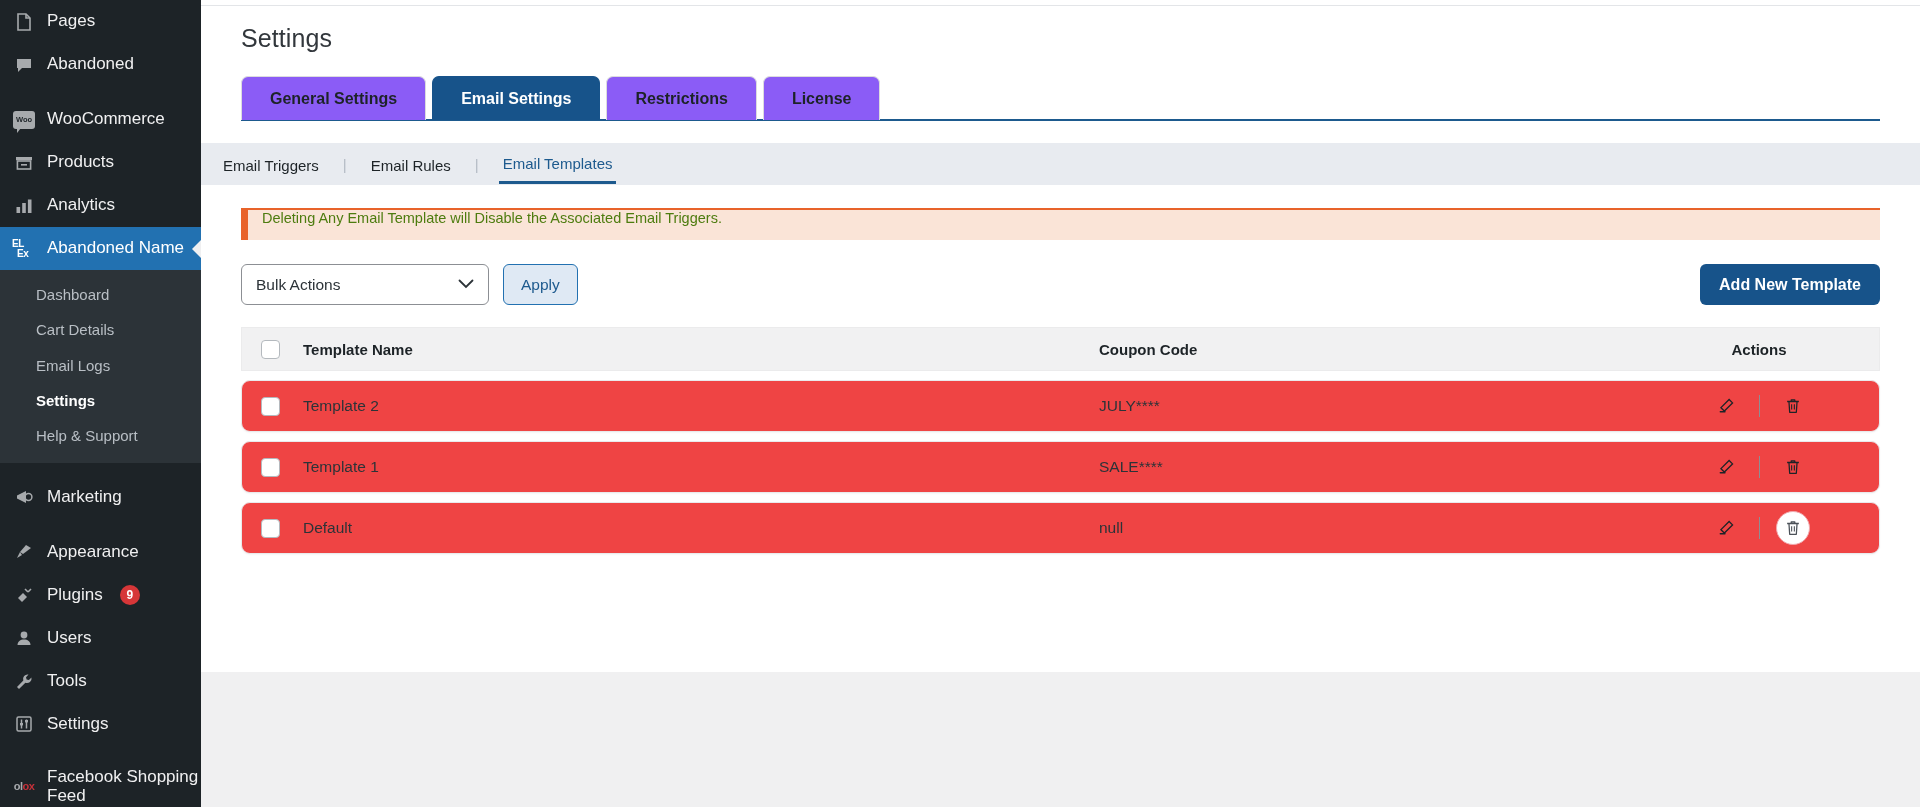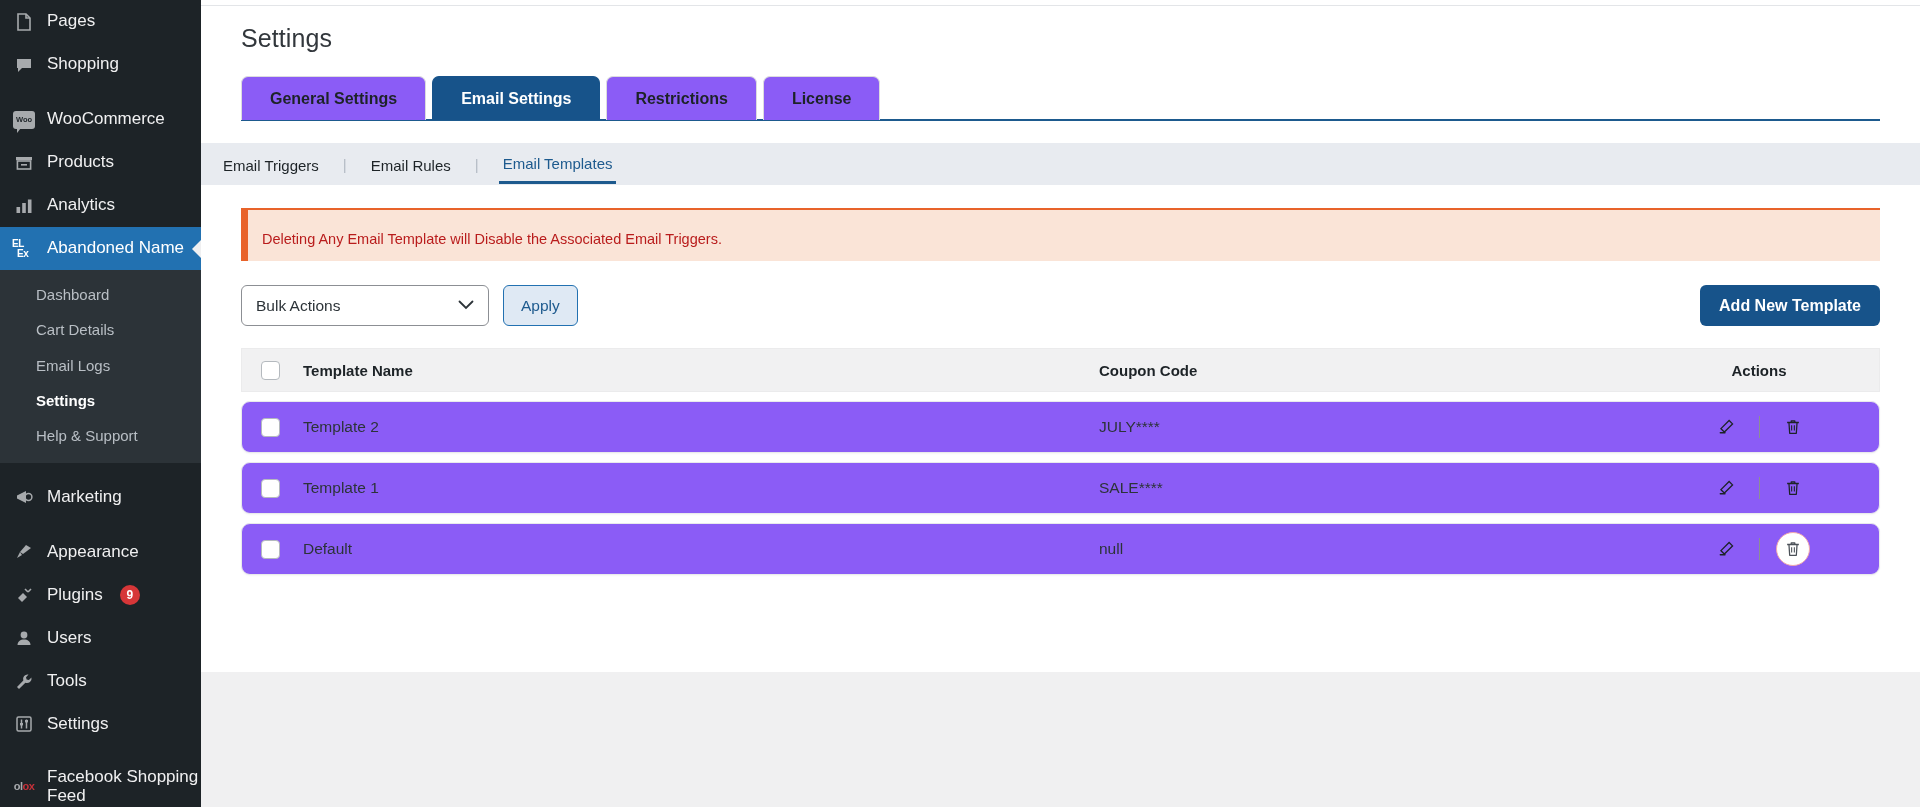--- a/index.html
+++ b/index.html
@@ -127,22 +127,22 @@
     font-size: 15px; color: #1d2327; padding: 11px 4px 9px 4px;
     cursor: pointer; white-space: nowrap; position: relative;
   }
   .subtab.active { color: #1d5a8e; border-bottom: 3px solid #1d5a8e; }
   .subtab-sep { color: #b4bac4; padding: 0 20px; font-size: 15px; user-select: none; }
 
   
   #notice {
     margin-top: 23px; background: #fae4d7;
     border-left: 7px solid #e8632a; border-top: 2px solid #e8632a;
-    padding: 21px 16px 14px 14px;
-    font-size: 14.5px; color: #b91c1c;
+    padding: 0 16px 14px 14px;
+    font-size: 14.5px; color: #4d7c0f;
   }
 
   
   #toolbar {
     display: flex; align-items: center;
     margin-top: 24px; position: relative;
   }
   #bulk-select {
     width: 248px; height: 41px; border: 1px solid #8c8f94;
     border-radius: 6px; background: #fff;
@@ -182,21 +182,21 @@
   .thead .th {
     font-size: 15px; font-weight: bold; color: #1d2327;
   }
   .col-cb { width: 32px; flex: 0 0 32px; display: flex; align-items: center; }
   .col-name { flex: 1 1 auto; padding-left: 10px; }
   .col-coupon { width: 560px; flex: 0 0 560px; }
   .col-actions { width: 200px; flex: 0 0 200px; text-align: center; }
 
   .trow {
     display: flex; align-items: center;
-    background: #8b5cf6; border: 1px solid #e9eaec;
+    background: #ef4444; border: 1px solid #e9eaec;
     border-radius: 9px; height: 52px;
     padding: 0 20px 0 19px; margin-top: 9px;
     box-shadow: 0 1px 2px rgba(0,0,0,0.04);
   }
   .trow .td { font-size: 15.5px; color: #2c3338; }
   .actions-cell {
     display: flex; align-items: center; justify-content: center; gap: 0;
   }
   .icon-btn {
     width: 34px; height: 34px; border: none; background: transparent;
@@ -224,21 +224,21 @@
       </span>
       <span class="label">Pages</span>
     </div>
 
     <div class="nav-item">
       <span class="nav-icon">
         <svg width="20" height="20" viewBox="0 0 20 20">
             <path d="M3 4h14v9H8l-4 4v-4H3z" fill="#a7aaad"></path>
           </svg>
       </span>
-      <span class="label">Shopping</span>
+      <span class="label">Abandoned</span>
     </div>
 
     <div class="nav-gap"></div>
 
     <div class="nav-item">
       <span class="nav-icon">
         <span class="woo-badge">Woo</span>
       </span>
       <span class="label">WooCommerce</span>
     </div>

